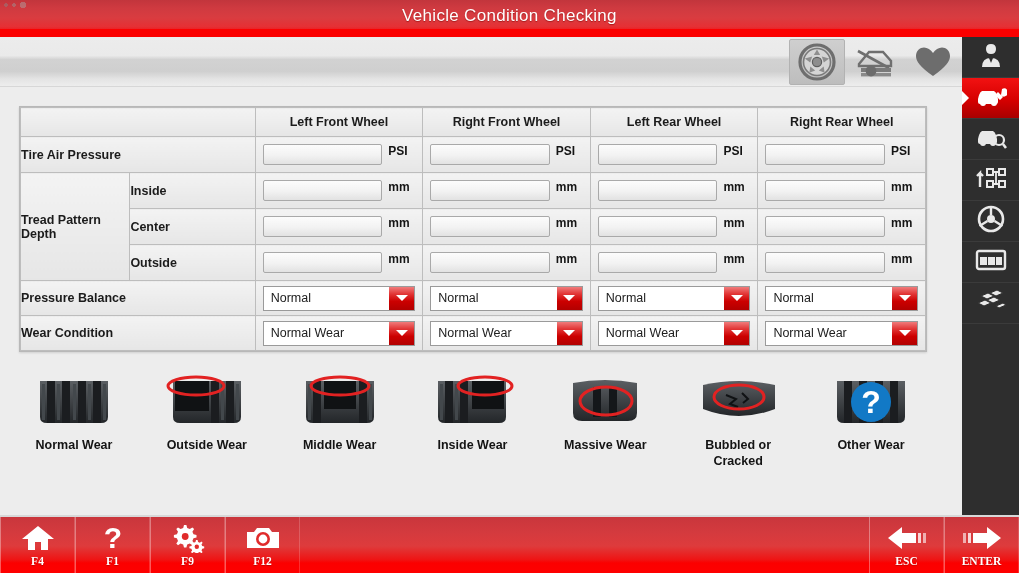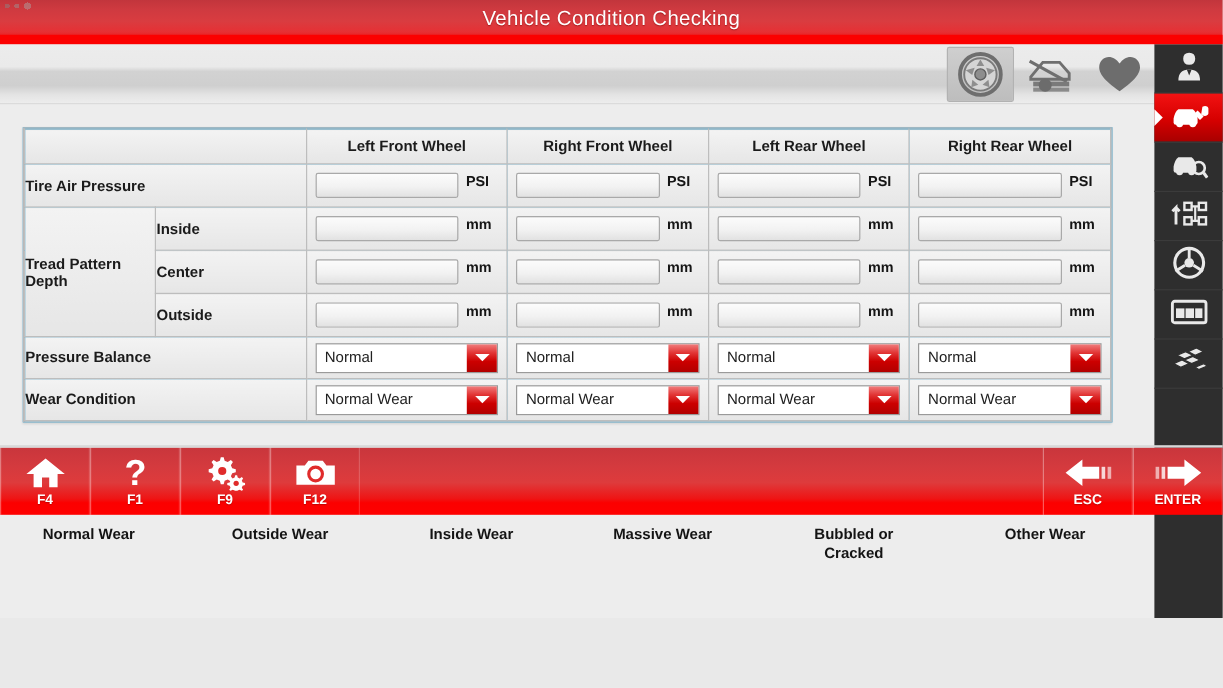--- a/index.html
+++ b/index.html
@@ -2,21 +2,21 @@
 <html><head>
 <meta charset="utf-8">
 <style>
   * { box-sizing: border-box; margin: 0; padding: 0; }
   html, body {
     width: 1019px; height: 573px;
     overflow: hidden;
     font-family: "Liberation Sans", sans-serif;
     background: #e9e9e9;
   }
-  #app { position: relative; width: 1019px; height: 429px; }
+  #app { position: relative; width: 1019px; height: 573px; }
 
   
   .titlebar {
     position: absolute; left: 0; top: 0; width: 1019px; height: 37px;
     background: linear-gradient(to bottom, #c2353c 0%, #cf3a40 22%, #d93c40 48%, #e63034 72%, #f00a0a 92%, #ff0000 100%);
     overflow: hidden;
   }
   .titlebar .sysdots {
     position: absolute; left: 3px; top: 1px; width: 30px; height: 8px;
     opacity: .45;
@@ -173,20 +173,21 @@
   .fkey {
     width: 75px; position: relative; cursor: pointer;
     border-left: 1px solid rgba(255,255,255,.35);
     border-right: 1px solid rgba(255,255,255,.18);
     display: flex; flex-direction: column; align-items: center; justify-content: center;
   }
   .fkey .ic { height: 30px; display: flex; align-items: center; justify-content: center; }
   .fkey .kl {
     font-size: 11.5px; font-weight: bold; color: #ffffff; margin-top: 2px;
     text-shadow: 0 1px 1px rgba(130,0,0,.5);
+    font-family: Liberation Serif, serif;
   }
   .spacer { flex: 1 1 auto; }
 </style>
 </head>
 <body>
 
 <div id="app">
 
   <div class="titlebar">
     <div class="sysdots">···</div>
@@ -482,20 +483,40 @@
             <g fill="#43484c">
                 <rect x="56" y="13" width="3" height="36"></rect>
                 <rect x="71" y="13" width="3" height="36"></rect>
               </g>
             <ellipse cx="31" cy="15" rx="28" ry="9" fill="none" stroke="#e22222" stroke-width="3"></ellipse>
           </svg>
         </div>
         <div class="cap">Outside Wear</div>
       </div>
 
+      <div class="legend-item">
+        <div class="pic">
+          <svg width="84" height="58" viewBox="0 0 84 58">
+            <path d="M8 10 h68 v36 q0 6 -7 6 h-54 q-7 0 -7 -6 z" fill="url(#tg)"></path>
+            <g fill="#101214">
+                <rect x="26" y="10" width="32" height="28"></rect>
+              </g>
+            <g fill="#1b1d20">
+              <rect x="15" y="10" width="8" height="42"></rect>
+                <rect x="61" y="10" width="8" height="42"></rect>
+            </g>
+            <g fill="#43484c">
+                <rect x="10" y="13" width="3" height="36"></rect>
+                <rect x="71" y="13" width="3" height="36"></rect>
+              </g>
+            <ellipse cx="42" cy="15" rx="29" ry="9" fill="none" stroke="#e22222" stroke-width="3"></ellipse>
+          </svg>
+        </div>
+        <div class="cap">Middle Wear</div>
+      </div>
 
       <div class="legend-item">
         <div class="pic">
           <svg width="84" height="58" viewBox="0 0 84 58">
             <path d="M8 10 h68 v36 q0 6 -7 6 h-54 q-7 0 -7 -6 z" fill="url(#tg)"></path>
             <g fill="#101214">
                 <rect x="42" y="10" width="32" height="28"></rect>
               </g>
             <g fill="#1b1d20">
               <rect x="15" y="10" width="8" height="42"></rect>

